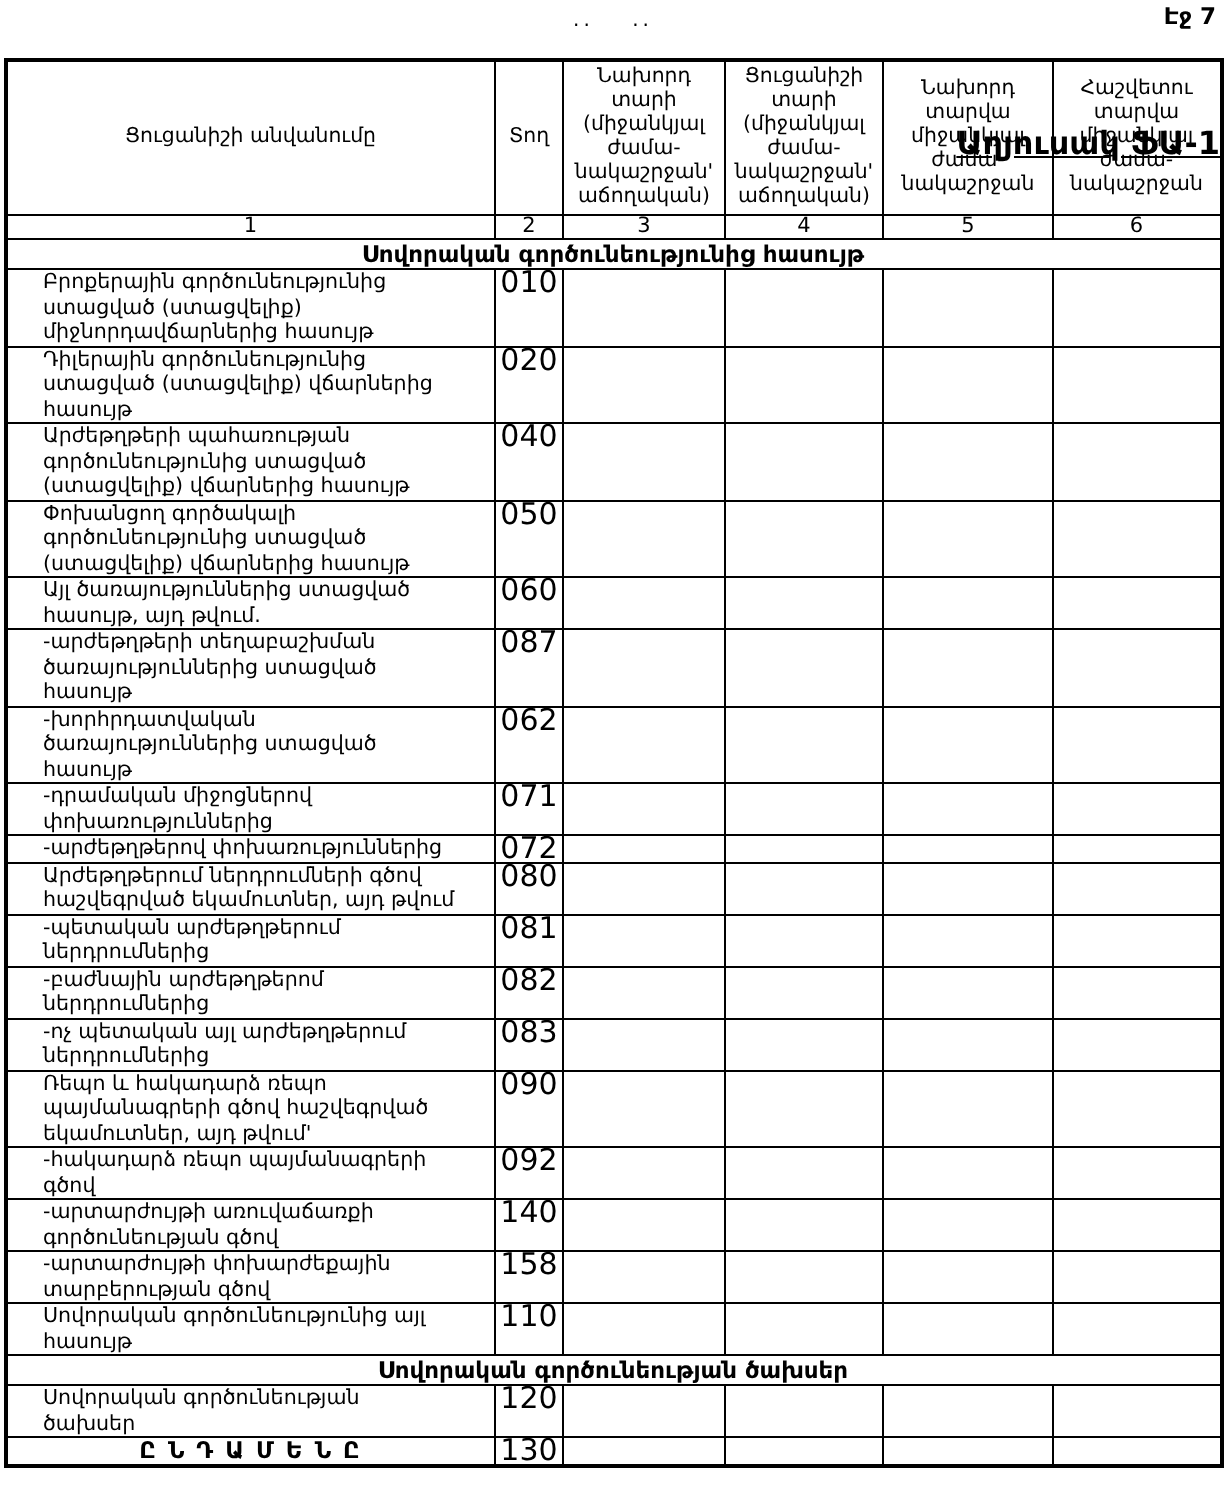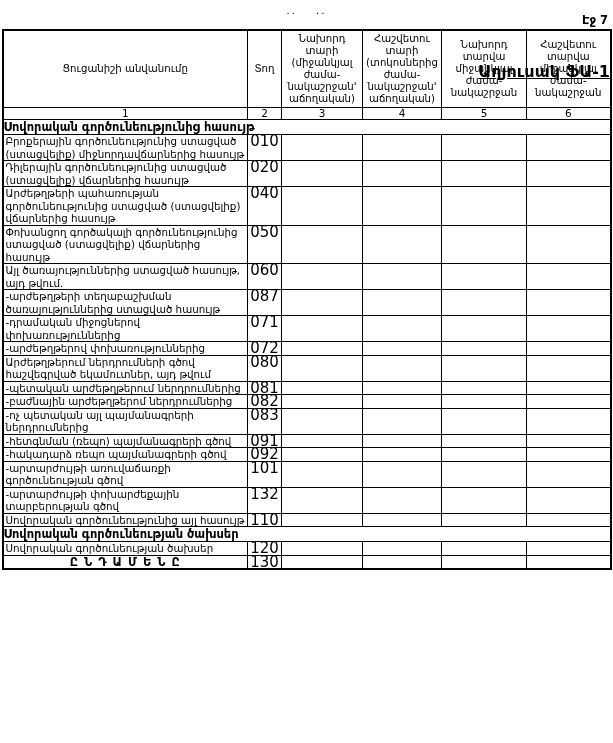--- a/index.html
+++ b/index.html
@@ -2,34 +2,34 @@
 <html><head>
 <meta charset="utf-8">
 <style>
   html,body{margin:0;padding:0;background:#fff;}
   .page{
     width:613px;height:743px;position:relative;overflow:hidden;
     background:#fff;color:#000;
     font-family:"DejaVu Sans","Liberation Sans",sans-serif;
   }
   .tophdr{position:relative;height:29px;}
-  .page-num{position:absolute;top:1px;right:5px;font-weight:bold;font-size:11.5px;margin-top:12px;}
+  .page-num{position:absolute;top:1px;right:5px;font-weight:bold;font-size:11.5px;}
   .dots{position:absolute;top:5px;left:0;width:100%;text-align:center;
         font-size:10px;letter-spacing:2px;word-spacing:14px;color:#000;}
   .tbl-label{position:absolute;top:14px;right:3px;font-weight:bold;
              font-size:16px;text-decoration:underline;margin-top:48px;}
   table{border-collapse:collapse;table-layout:fixed;width:609px;
         margin:0 auto;border:2px solid #000;}
   th,td{border:1px solid #000;overflow:hidden;}
   th.hd{font-weight:normal;font-size:10.2px;line-height:12px;text-align:center;
         vertical-align:middle;padding:2px 1px;height:72px;}
   tr.nums td{font-size:10.5px;text-align:center;line-height:11px;padding:0;}
-  tr.sec td{font-weight:bold;font-size:11.5px;
+  tr.sec td{font-weight:bold;text-align:center;font-size:11.5px;
             line-height:14px;padding:0;margin-left:36px;}
-  td.name{font-size:10.3px;line-height:12.5px;padding:0 2px;text-align:left;
+  td.name{font-size:10.3px;line-height:12.5px;padding:0 18px;text-align:left;
           vertical-align:top;}
   td.code{font-size:15px;text-align:center;vertical-align:top;
           line-height:12.5px;padding:0;}
   td.val{background:#fff;}
   tr.total td.name{font-weight:bold;text-align:center;font-size:11.5px;
                    letter-spacing:1px;}
 </style>
 </head>
 <body>
 
@@ -48,21 +48,21 @@
         <col style="width:81px">
       <col style="width:79px">
         <col style="width:85px">
         <col style="width:84px">
     </colgroup>
     <thead>
         <tr>
           <th class="hd">Ցուցանիշի անվանումը</th>
           <th class="hd">Տող</th>
           <th class="hd">Նախորդ տարի (միջանկյալ ժամա-նակաշրջան' աճողական)</th>
-          <th class="hd">Հաշվետու տարի (տոկոսներից ժամա-նակաշրջան' աճողական)</th>
+          <th class="hd">Ցուցանիշի տարի (միջանկյալ ժամա-նակաշրջան' աճողական)</th>
           <th class="hd">Նախորդ տարվա միջանկյալ ժամա-նակաշրջան</th>
           <th class="hd">Հաշվետու տարվա միջանկյալ ժամա-նակաշրջան</th>
         </tr>
         <tr class="nums">
           <td>1</td>
           <td>2</td>
           <td>3</td>
           <td>4</td>
           <td>5</td>
           <td>6</td>
@@ -114,20 +114,28 @@
         </tr>
         <tr>
           <td class="name">-արժեթղթերի տեղաբաշխման ծառայություններից ստացված հասույթ</td>
           <td class="code">087</td>
           <td class="val"></td>
           <td class="val"></td>
           <td class="val"></td>
           <td class="val"></td>
         </tr>
         <tr>
+          <td class="name">-խորհրդատվական ծառայություններից ստացված հասույթ</td>
+          <td class="code">062</td>
+          <td class="val"></td>
+          <td class="val"></td>
+          <td class="val"></td>
+          <td class="val"></td>
+        </tr>
+        <tr>
           <td class="name">-դրամական միջոցներով փոխառություններից</td>
           <td class="code">071</td>
           <td class="val"></td>
           <td class="val"></td>
           <td class="val"></td>
           <td class="val"></td>
         </tr>
         <tr>
           <td class="name">-արժեթղթերով փոխառություններից</td>
           <td class="code">072</td>
@@ -154,54 +162,54 @@
         </tr>
         <tr>
           <td class="name">-բաժնային արժեթղթերոմ ներդրումներից</td>
           <td class="code">082</td>
           <td class="val"></td>
           <td class="val"></td>
           <td class="val"></td>
           <td class="val"></td>
         </tr>
         <tr>
-          <td class="name">-ոչ պետական այլ պայմանագրերի ներդրումներից</td>
+          <td class="name">-ոչ պետական այլ արժեթղթերում ներդրումներից</td>
           <td class="code">083</td>
           <td class="val"></td>
           <td class="val"></td>
           <td class="val"></td>
           <td class="val"></td>
         </tr>
         <tr>
-          <td class="name">-հետգնման (ռեպո) պայմանագրերի գծով</td>
-          <td class="code">091</td>
+          <td class="name">Ռեպո և հակադարձ ռեպո պայմանագրերի գծով հաշվեգրված եկամուտներ, այդ թվում'</td>
+          <td class="code">090</td>
           <td class="val"></td>
           <td class="val"></td>
           <td class="val"></td>
           <td class="val"></td>
         </tr>
         <tr>
           <td class="name">-հակադարձ ռեպո պայմանագրերի գծով</td>
           <td class="code">092</td>
           <td class="val"></td>
           <td class="val"></td>
           <td class="val"></td>
           <td class="val"></td>
         </tr>
         <tr>
           <td class="name">-արտարժույթի առուվաճառքի գործունեության գծով</td>
-          <td class="code">101</td>
+          <td class="code">140</td>
           <td class="val"></td>
           <td class="val"></td>
           <td class="val"></td>
           <td class="val"></td>
         </tr>
         <tr>
           <td class="name">-արտարժույթի փոխարժեքային տարբերության գծով</td>
-          <td class="code">132</td>
+          <td class="code">158</td>
           <td class="val"></td>
           <td class="val"></td>
           <td class="val"></td>
           <td class="val"></td>
         </tr>
         <tr>
           <td class="name">Սովորական գործունեությունից այլ հասույթ</td>
           <td class="code">110</td>
           <td class="val"></td>
           <td class="val"></td>

